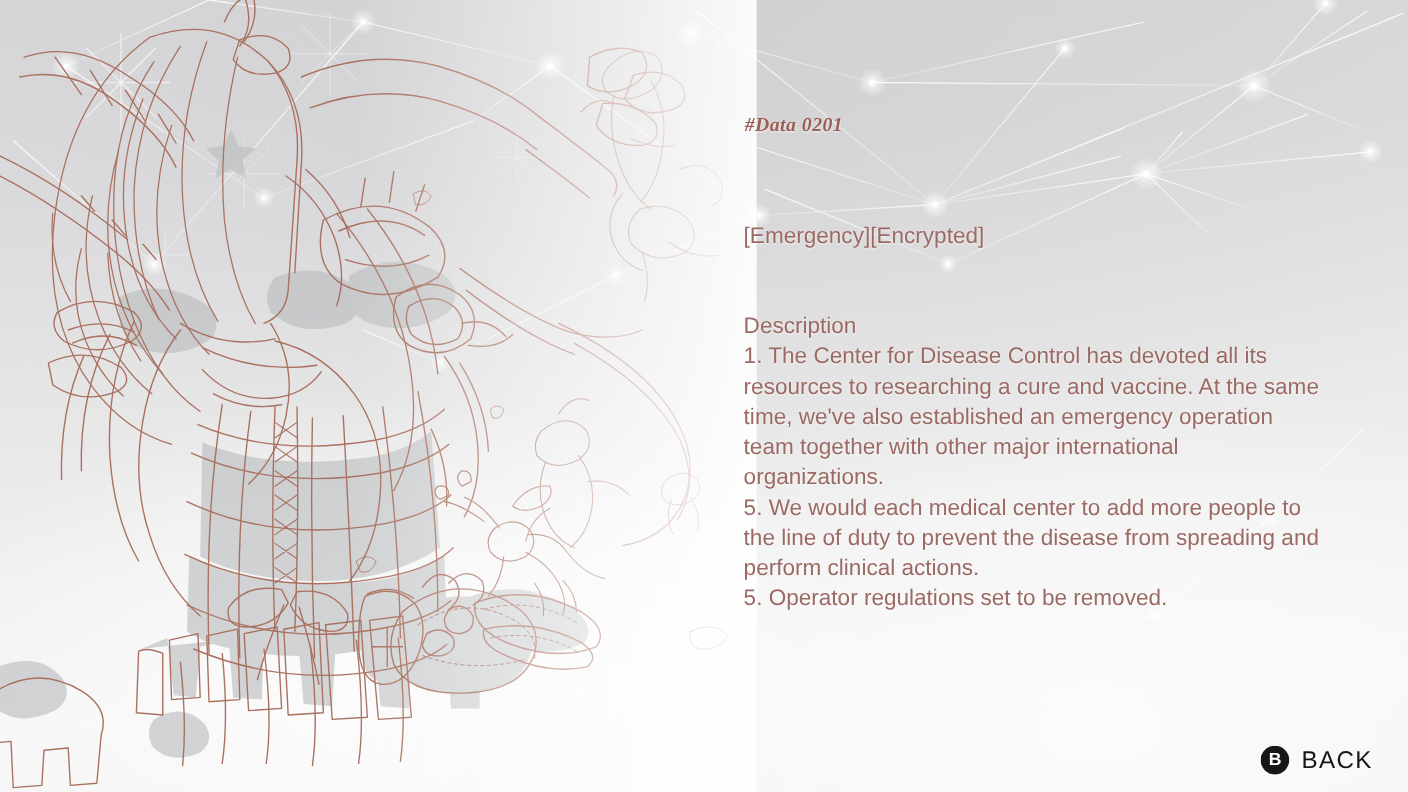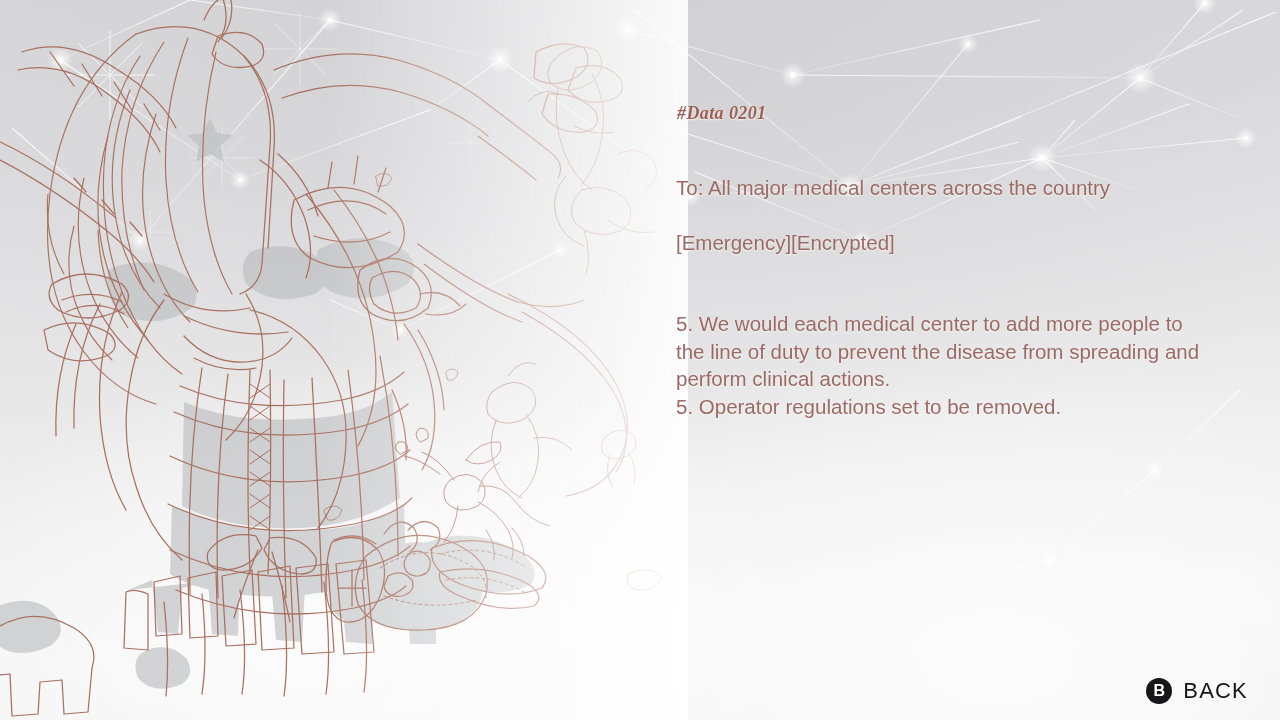--- a/index.html
+++ b/index.html
@@ -453,25 +453,26 @@
     </g>
 
     <rect x="330" y="0" width="370" height="730" fill="url(#artSoft)"></rect>
   </svg>
 
   <div class="panel">
 
     <div class="data-id">#Data 0201</div>
 
     <div class="body-block">
-      <p class="para">To: All major medical centers across the country</p>
       <div class="gap-sm"></div>
       <p class="para">[Emergency][Encrypted]</p>
       <div class="gap-sm"></div>
       <div class="gap-lg"></div>
+      <p class="para">Description</p>
+      <p class="para">1. The Center for Disease Control has devoted all its resources to researching a cure and vaccine. At the same time, we've also established an emergency operation team together with other major international organizations.</p>
       <p class="para">5. We would each medical center to add more people to the line of duty to prevent the disease from spreading and perform clinical actions.</p>
       <p class="para">5. Operator regulations set to be removed.</p>
     </div>
   </div>
 
   <div class="back">
     <div class="btn-glyph">B</div>
     <div class="back-label">BACK</div>
   </div>
 

